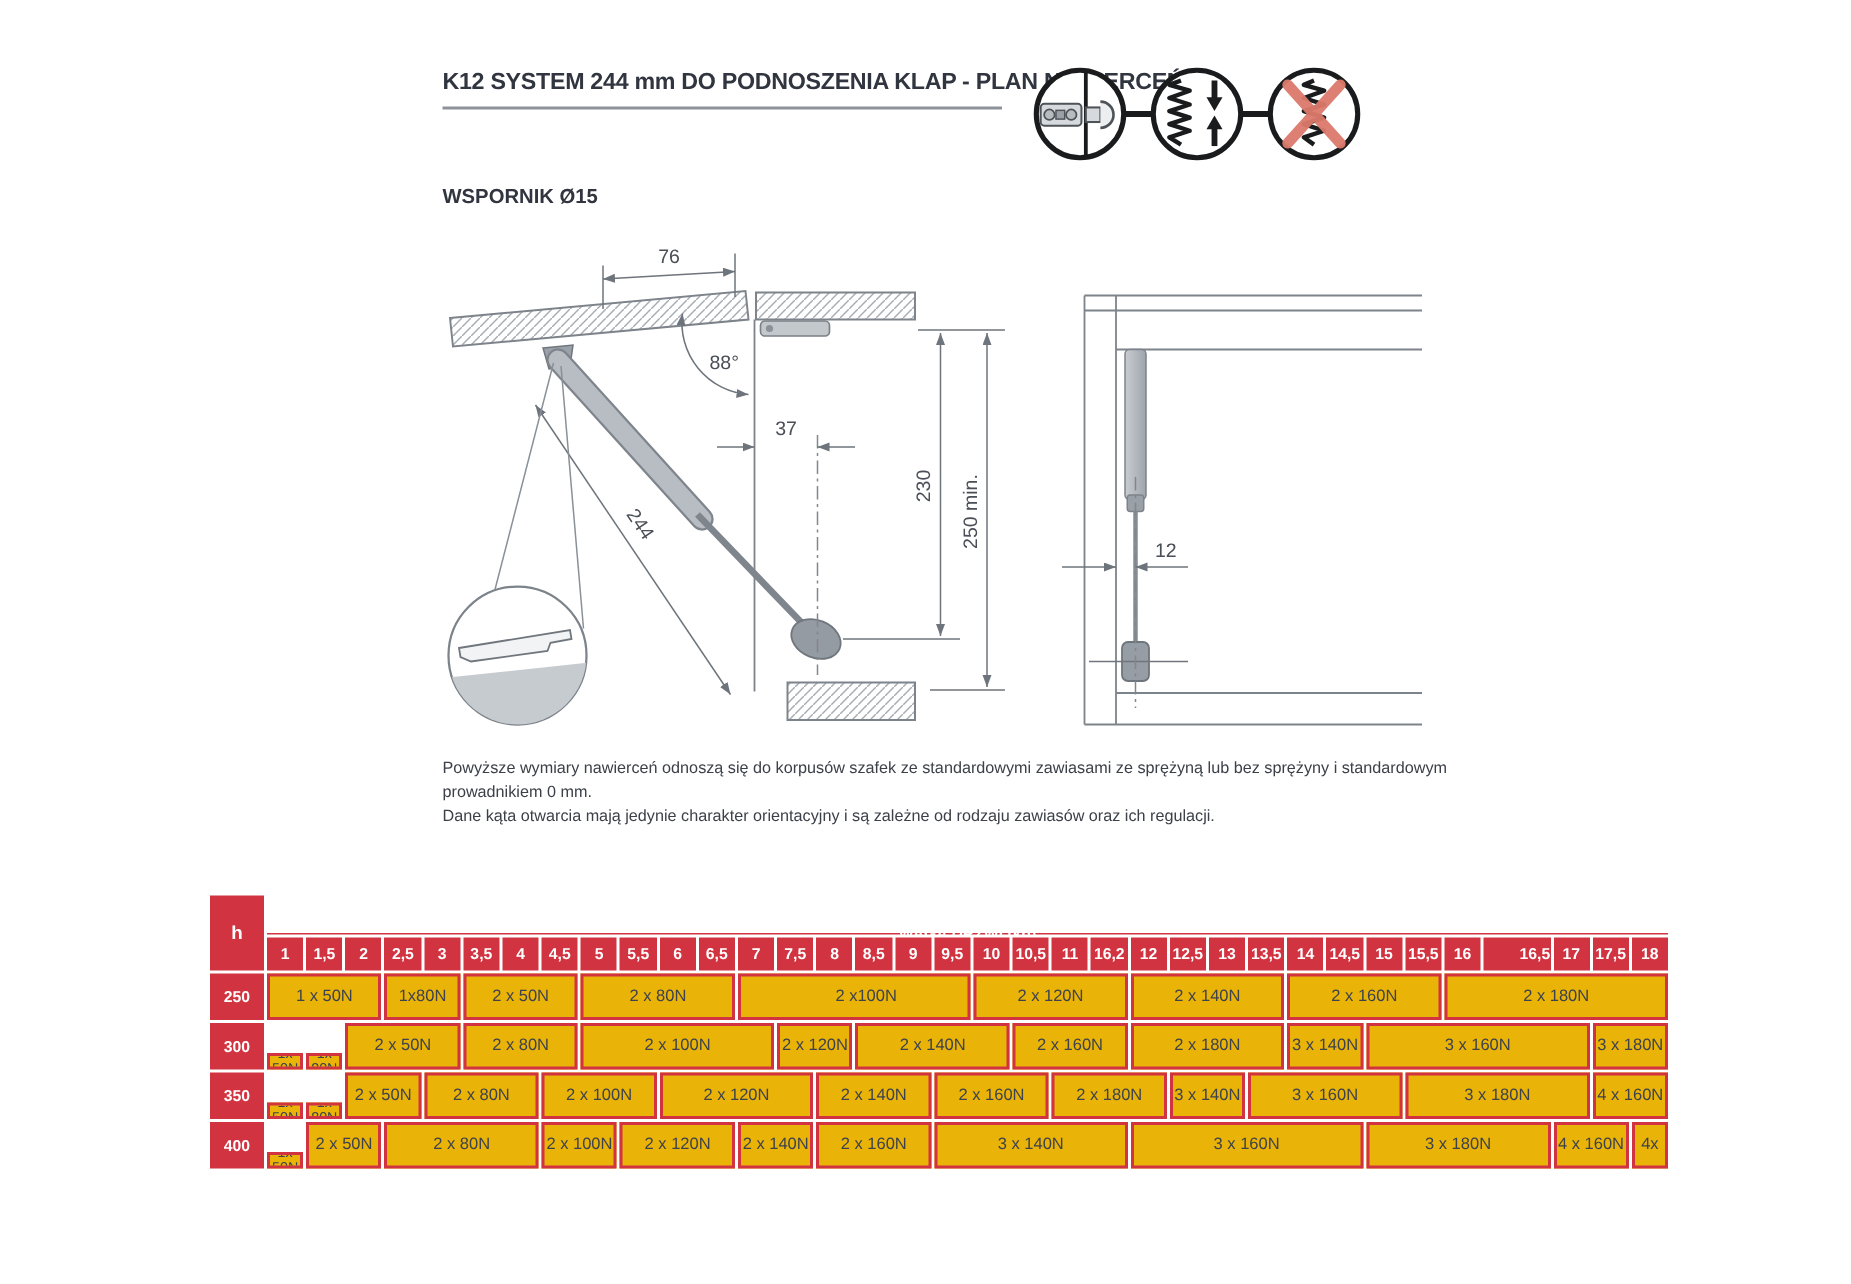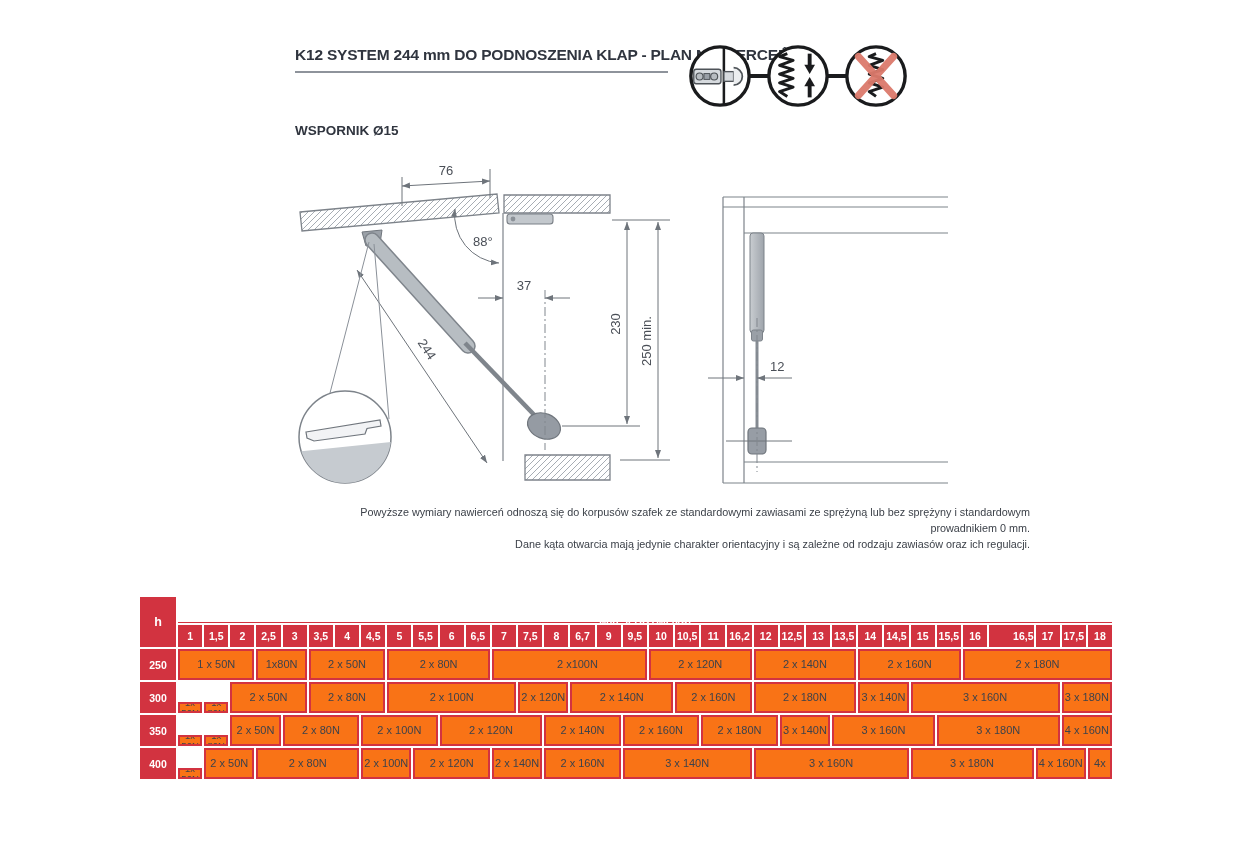--- a/index.html
+++ b/index.html
@@ -15,30 +15,30 @@
 
   
   .icons { left:686px; top:42px; width:226px; height:70px; display:flex; gap:10px; }
   .icons svg { position:relative; z-index:1; }
   .icon-bar { position:absolute; left:30px; right:30px; top:32px; height:4px;
               background:#1a1b1d; z-index:0; }
 
   
   .note { left:295px; top:504px; width:735px; font-size:10.8px; line-height:1.5;
           color:#3c4149; }
-  .note span { display:block;text-align:right; }
+  .note span { display:block; }
 
   
   .wtable { left:140px; top:597px; width:972px; display:grid;
             grid-template-columns:36px repeat(35, 1fr);
             grid-template-rows:26px 22px 31px 31px 31px 31px; gap:2px; }
   .tc { display:flex; align-items:center; justify-content:center; text-align:center; }
   .tc.red  { background:var(--red); color:#fff; font-weight:bold; font-size:10.5px; }
   .tc.corner { font-size:12.5px; }
-  .tc.cell { background:#f97316; border:2px solid var(--red); color:#3d424b;
+  .tc.cell { background:#eab308; border:2px solid var(--red); color:#3d424b;
              font-size:11px; line-height:1.05; overflow:hidden; }
   .tc.cell.narrow { font-size:9.5px;margin-top:20px; }
 
   svg text { fill:#4a4f57; font-family:"Liberation Sans", sans-serif; font-size:13px; }
 </style>
 </head>
 <body>
 
 <div class="abs title">K12 SYSTEM 244 mm DO PODNOSZENIA KLAP - PLAN NAWIERCEŃ</div>
 <div class="abs title-rule"></div>
@@ -182,21 +182,21 @@
     <div class="tc red" style="grid-area: 2 / 7 / span 1 / span 1;">3,5</div>
     <div class="tc red" style="grid-area: 2 / 8 / span 1 / span 1;">4</div>
     <div class="tc red" style="grid-area: 2 / 9 / span 1 / span 1;">4,5</div>
     <div class="tc red" style="grid-area: 2 / 10 / span 1 / span 1;">5</div>
     <div class="tc red" style="grid-area: 2 / 11 / span 1 / span 1;">5,5</div>
     <div class="tc red" style="grid-area: 2 / 12 / span 1 / span 1;">6</div>
     <div class="tc red" style="grid-area: 2 / 13 / span 1 / span 1;">6,5</div>
     <div class="tc red" style="grid-area: 2 / 14 / span 1 / span 1;">7</div>
     <div class="tc red" style="grid-area: 2 / 15 / span 1 / span 1;">7,5</div>
     <div class="tc red" style="grid-area: 2 / 16 / span 1 / span 1;">8</div>
-    <div class="tc red" style="grid-area: 2 / 17 / span 1 / span 1;">6,7</div>
+    <div class="tc red" style="grid-area: 2 / 17 / span 1 / span 1;">8,5</div>
     <div class="tc red" style="grid-area: 2 / 18 / span 1 / span 1;">9</div>
     <div class="tc red" style="grid-area: 2 / 19 / span 1 / span 1;">9,5</div>
     <div class="tc red" style="grid-area: 2 / 20 / span 1 / span 1;">10</div>
     <div class="tc red" style="grid-area: 2 / 21 / span 1 / span 1;">10,5</div>
     <div class="tc red" style="grid-area: 2 / 22 / span 1 / span 1;">11</div>
     <div class="tc red" style="grid-area: 2 / 23 / span 1 / span 1;">16,2</div>
     <div class="tc red" style="grid-area: 2 / 24 / span 1 / span 1;">12</div>
     <div class="tc red" style="grid-area: 2 / 25 / span 1 / span 1;">12,5</div>
     <div class="tc red" style="grid-area: 2 / 26 / span 1 / span 1;">13</div>
     <div class="tc red" style="grid-area: 2 / 27 / span 1 / span 1;">13,5</div>

